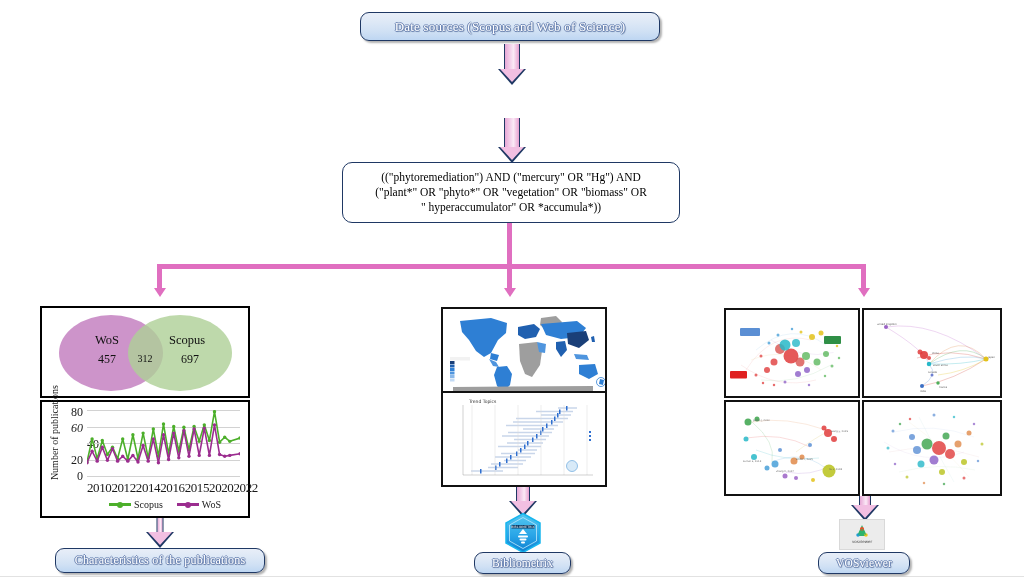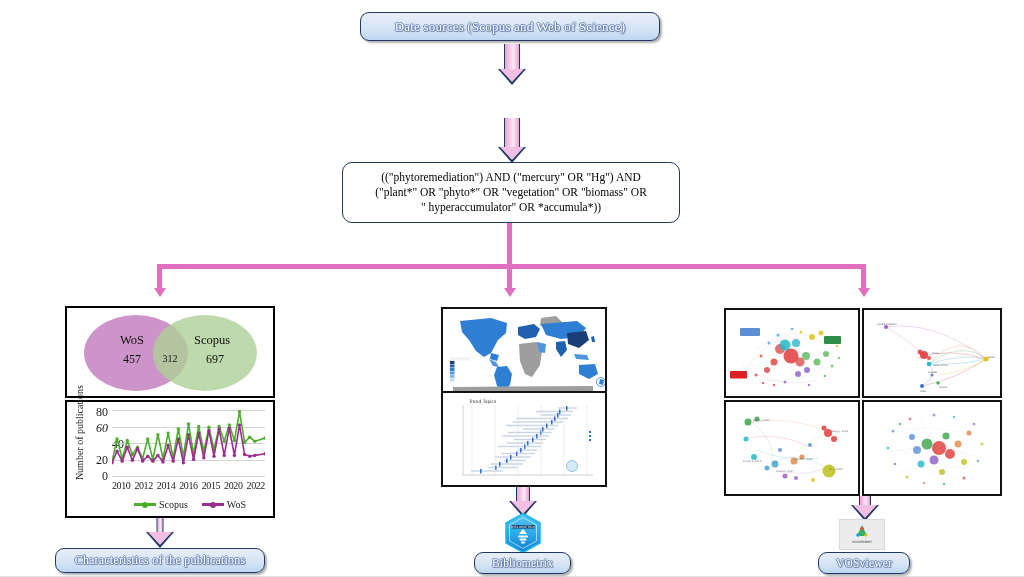--- a/index.html
+++ b/index.html
@@ -100,21 +100,21 @@
   .chart { position: absolute; inset: 0; }
   .ylabel {
     position:absolute; left:4px; top:50%;
     transform: translateY(-58%) rotate(-90deg);
     transform-origin: center;
     white-space: nowrap; font-size: 10px; color:#1a1a1a;
     width: 86px; text-align:center; line-height:1.12;
   }
   .ytick { position:absolute; font-size:12px; color:#1a1a1a; text-align:right; width:16px; }
   .gridline { position:absolute; height:1px; background:#d2d2d2; }
-  .xticks { position:absolute; display:flex; font-size:10px; color:#1a1a1a; letter-spacing:-0.4px; }
+  .xticks { position:absolute; display:flex; font-size:13px; color:#1a1a1a; letter-spacing:-0.4px; }
   .legend { position:absolute; display:flex; gap:14px; align-items:center; font-size:10px; color:#1a1a1a;}
   .legend .li { display:flex; align-items:center; gap:3px; }
   .legend .swatch { width:22px; height:2.5px; position:relative; }
   .legend .swatch .dot {
     position:absolute; left:50%; top:50%; width:6px; height:6px; border-radius:50%;
     transform: translate(-50%,-50%);
   }
 
   
   .mapbox { position:absolute; background:#ffffff; overflow:hidden; }
@@ -161,21 +161,21 @@
 
   <div class="pline" style="left:157px; top:264px; width:5px; height:25px;"></div>
   <div class="parrow" style="left:153.5px; top:288px;"></div>
 
   <div class="pline" style="left:507px; top:264px; width:5px; height:25px;"></div>
   <div class="parrow" style="left:503.5px; top:288px;"></div>
 
   <div class="pline" style="left:861px; top:264px; width:5px; height:25px;"></div>
   <div class="parrow" style="left:857.5px; top:288px;"></div>
 
-  <div class="panel" style="left:65px; top:306px; width:210px; height:212px; border:0;">
+  <div class="panel" style="left:40px; top:306px; width:210px; height:212px; border:0;">
 
     <div class="panel" style="left:0px; top:0px; width:210px; height:92px;">
       <div class="venn-wrap">
         <div class="venn-circle venn-left" style="left:17px; top:7px; width:104px; height:76px;"></div>
         <div class="venn-circle venn-right" style="left:86px; top:7px; width:104px; height:76px;"></div>
         <div class="venn-label" style="left:35px; top:25px; width:60px;">WoS</div>
         <div class="venn-label" style="left:112px; top:25px; width:66px;">Scopus</div>
         <div class="venn-num" style="left:35px; top:44px; width:60px;">457</div>
         <div class="venn-num small" style="left:88px; top:45px; width:30px;">312</div>
         <div class="venn-num" style="left:118px; top:44px; width:60px;">697</div>

